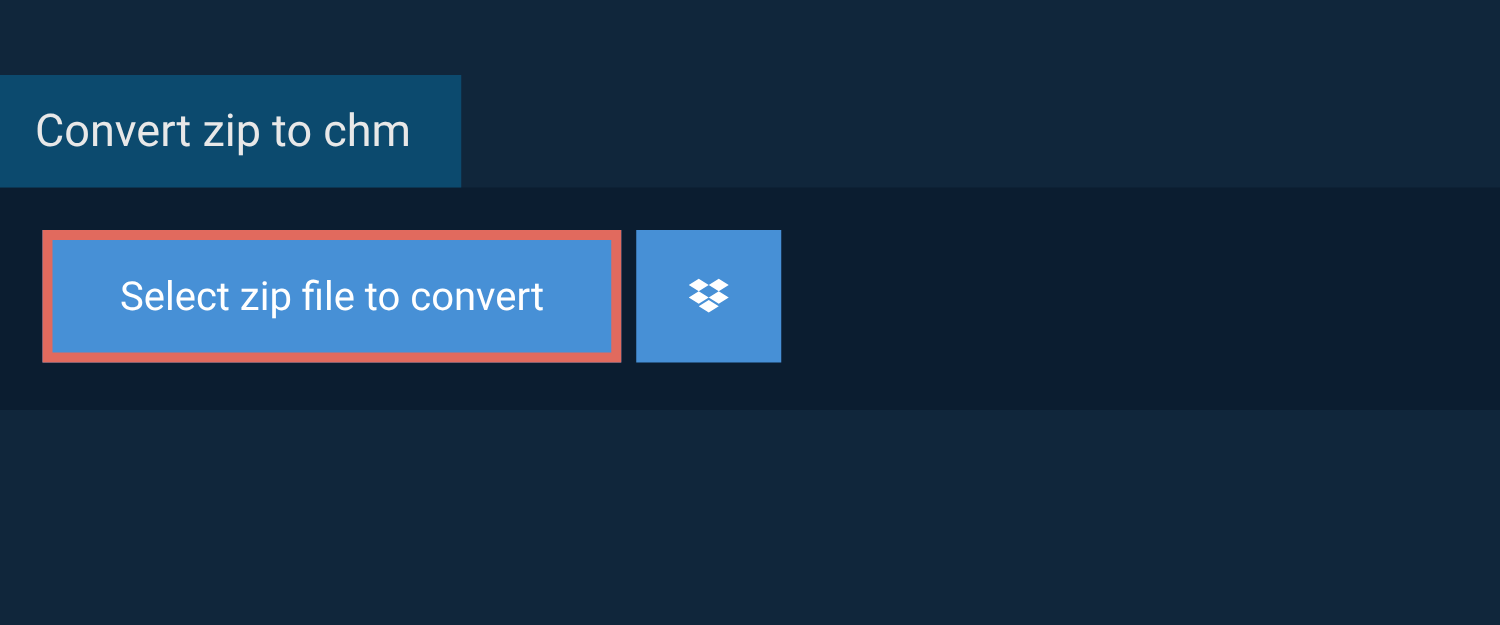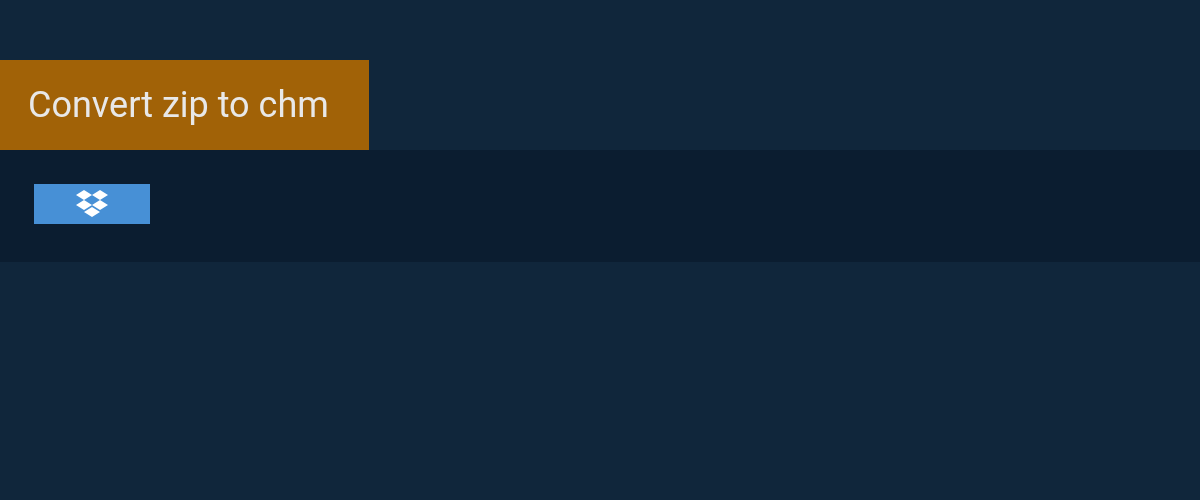--- a/index.html
+++ b/index.html
@@ -8,21 +8,21 @@
       box-sizing: border-box;
     }
     body {
       width: 1200px;
       height: 500px;
       background: #10263b;
       font-family: -apple-system, BlinkMacSystemFont, "Segoe UI", Roboto, "Helvetica Neue", Arial, sans-serif;
       overflow: hidden;
     }
     .tab-header {
-      background: #a16207;
+      background: #0c4a6e;
       display: inline-block;
       padding: 24px 40px 24px 28px;
       margin-top: 60px;
       margin-left: 0;
     }
     .tab-title {
       color: #e8e8e8;
       font-size: 36px;
       font-weight: 400;
     }
@@ -71,20 +71,23 @@
 <body>
 
 
 
 <div class="tab-header">
   <h1 class="tab-title">Convert zip to chm</h1>
 </div>
 
 <div class="content-panel">
   <div class="button-row">
+    <button class="select-button">
+      <span>Select zip file to convert</span>
+    </button>
     <button class="dropbox-button">
       <span class="dropbox-icon">
         <svg viewBox="0 0 40 40" width="40" height="40">
           <path fill="#ffffff" d="M 12 6 L 20 11 L 12 16 L 4 11 Z M 28 6 L 36 11 L 28 16 L 20 11 Z M 4 21 L 12 16 L 20 21 L 12 26 Z M 20 21 L 28 16 L 36 21 L 28 26 Z M 12 28 L 20 23 L 28 28 L 20 33 Z"></path>
         </svg>
       </span>
     </button>
   </div>
 </div>
 

